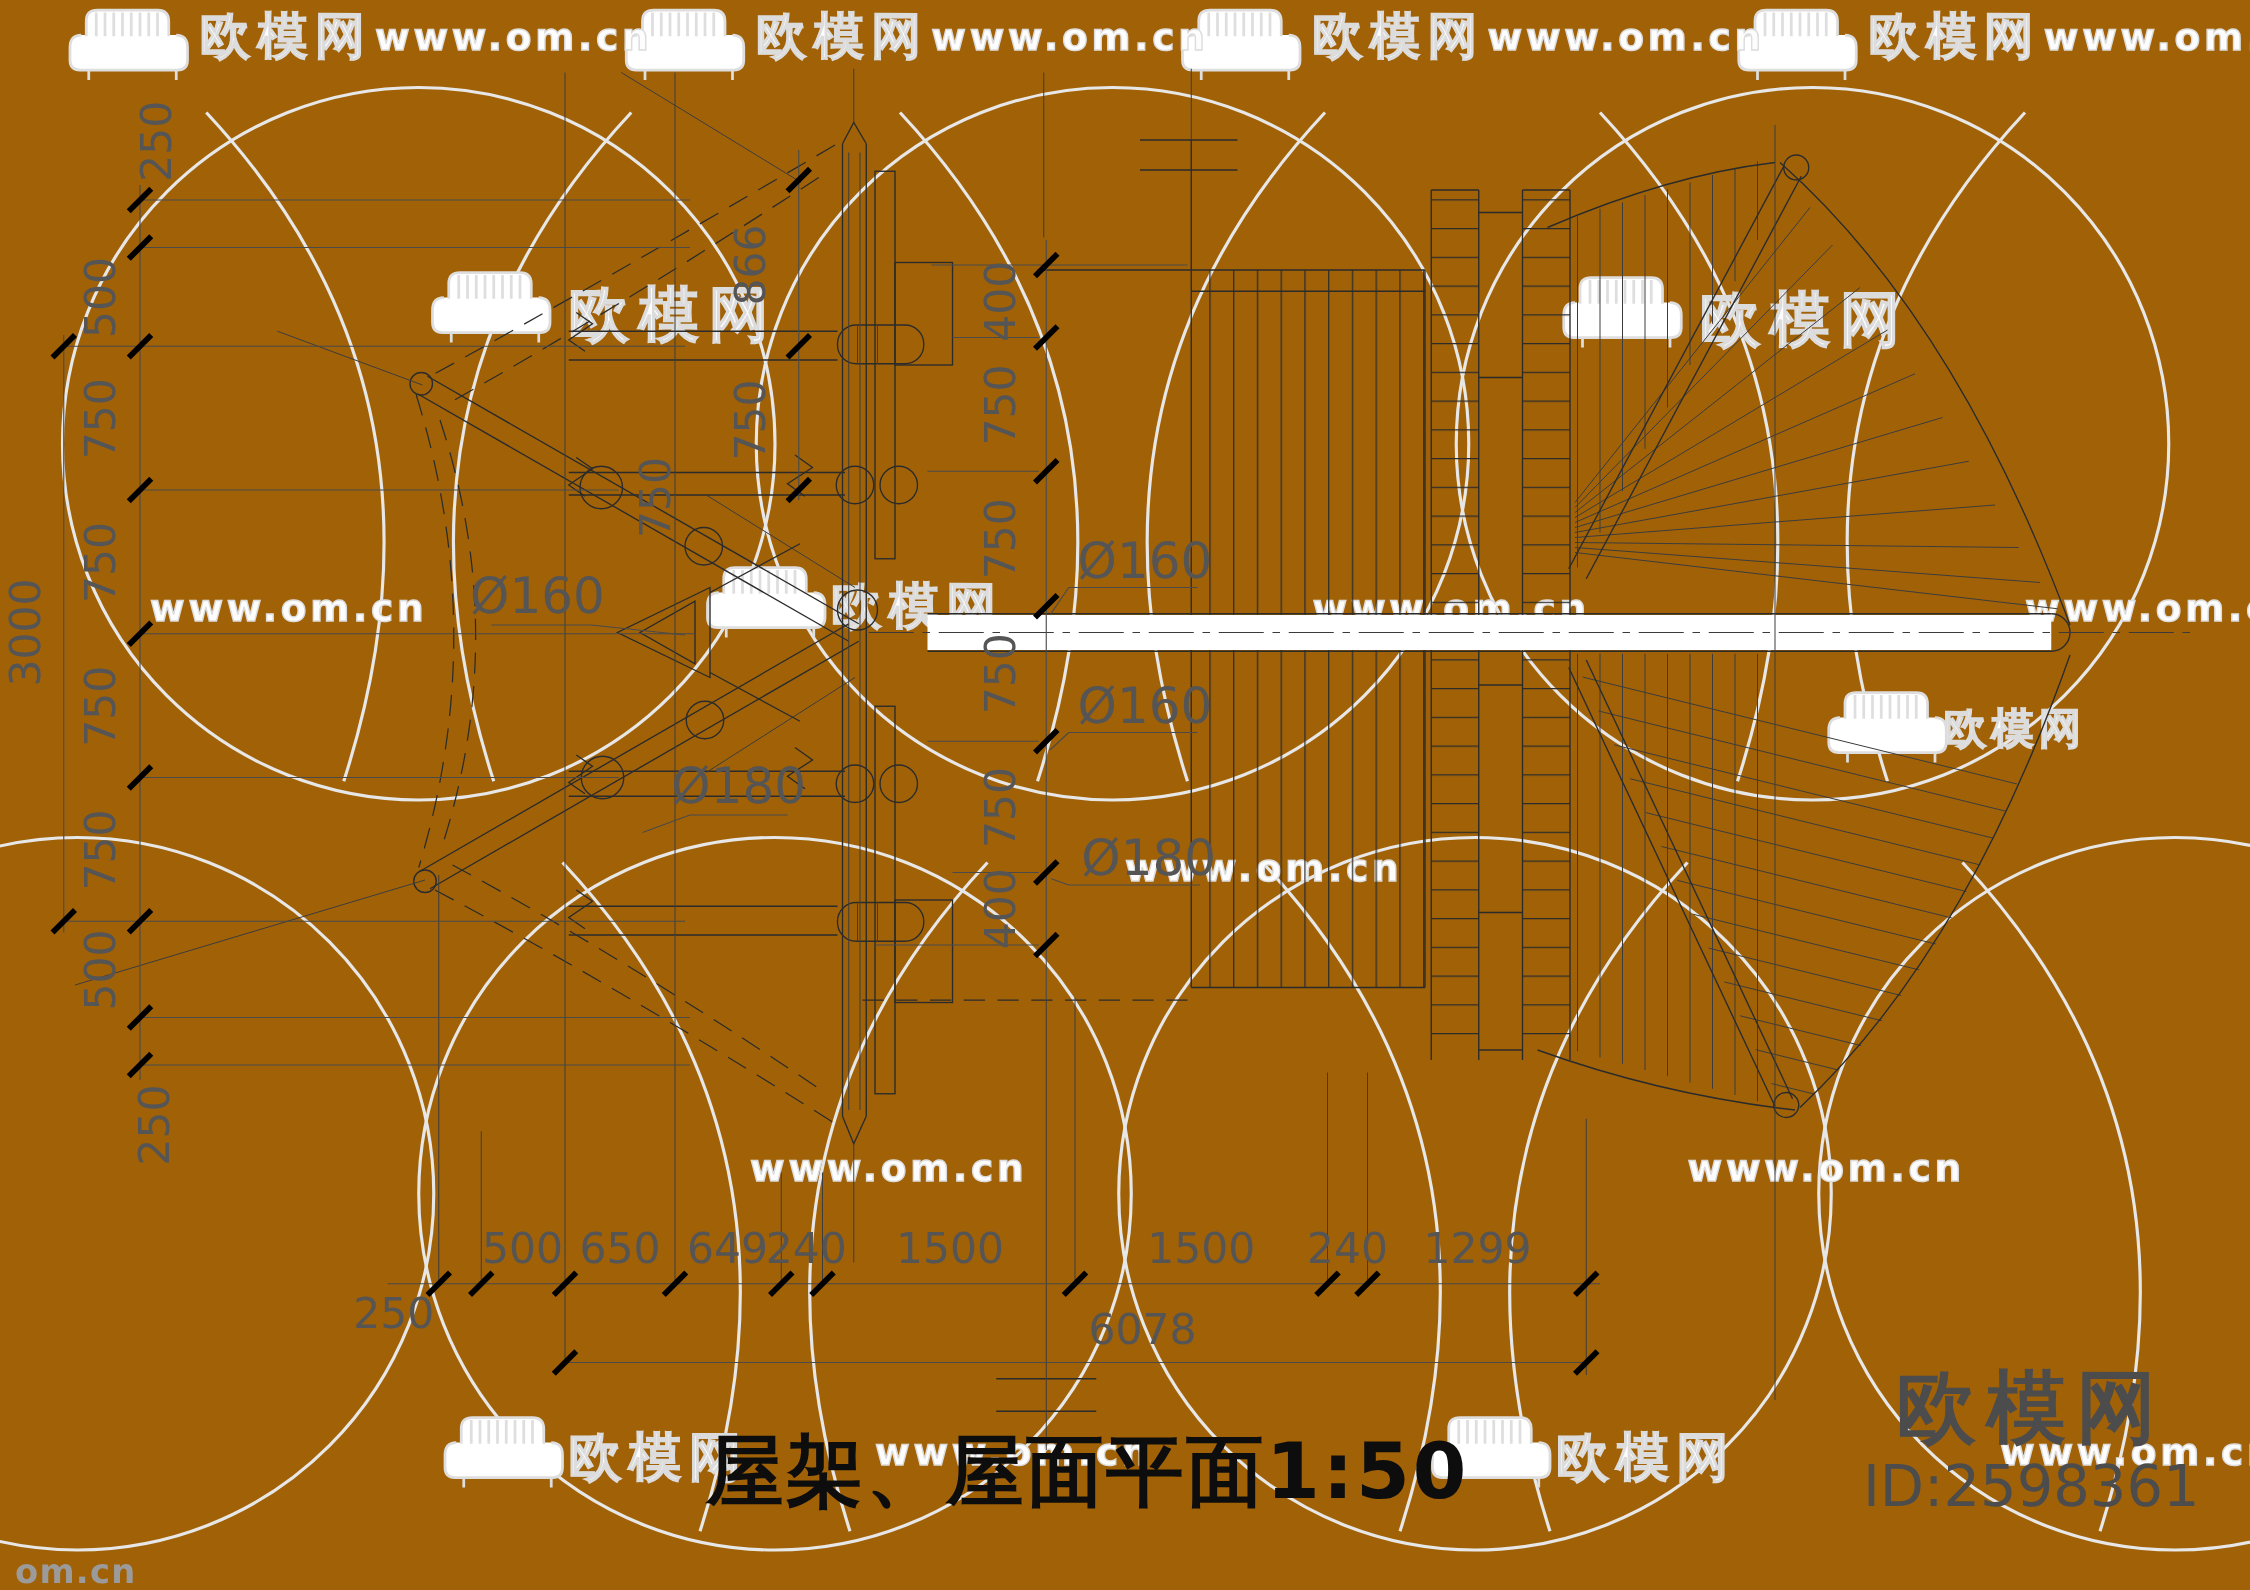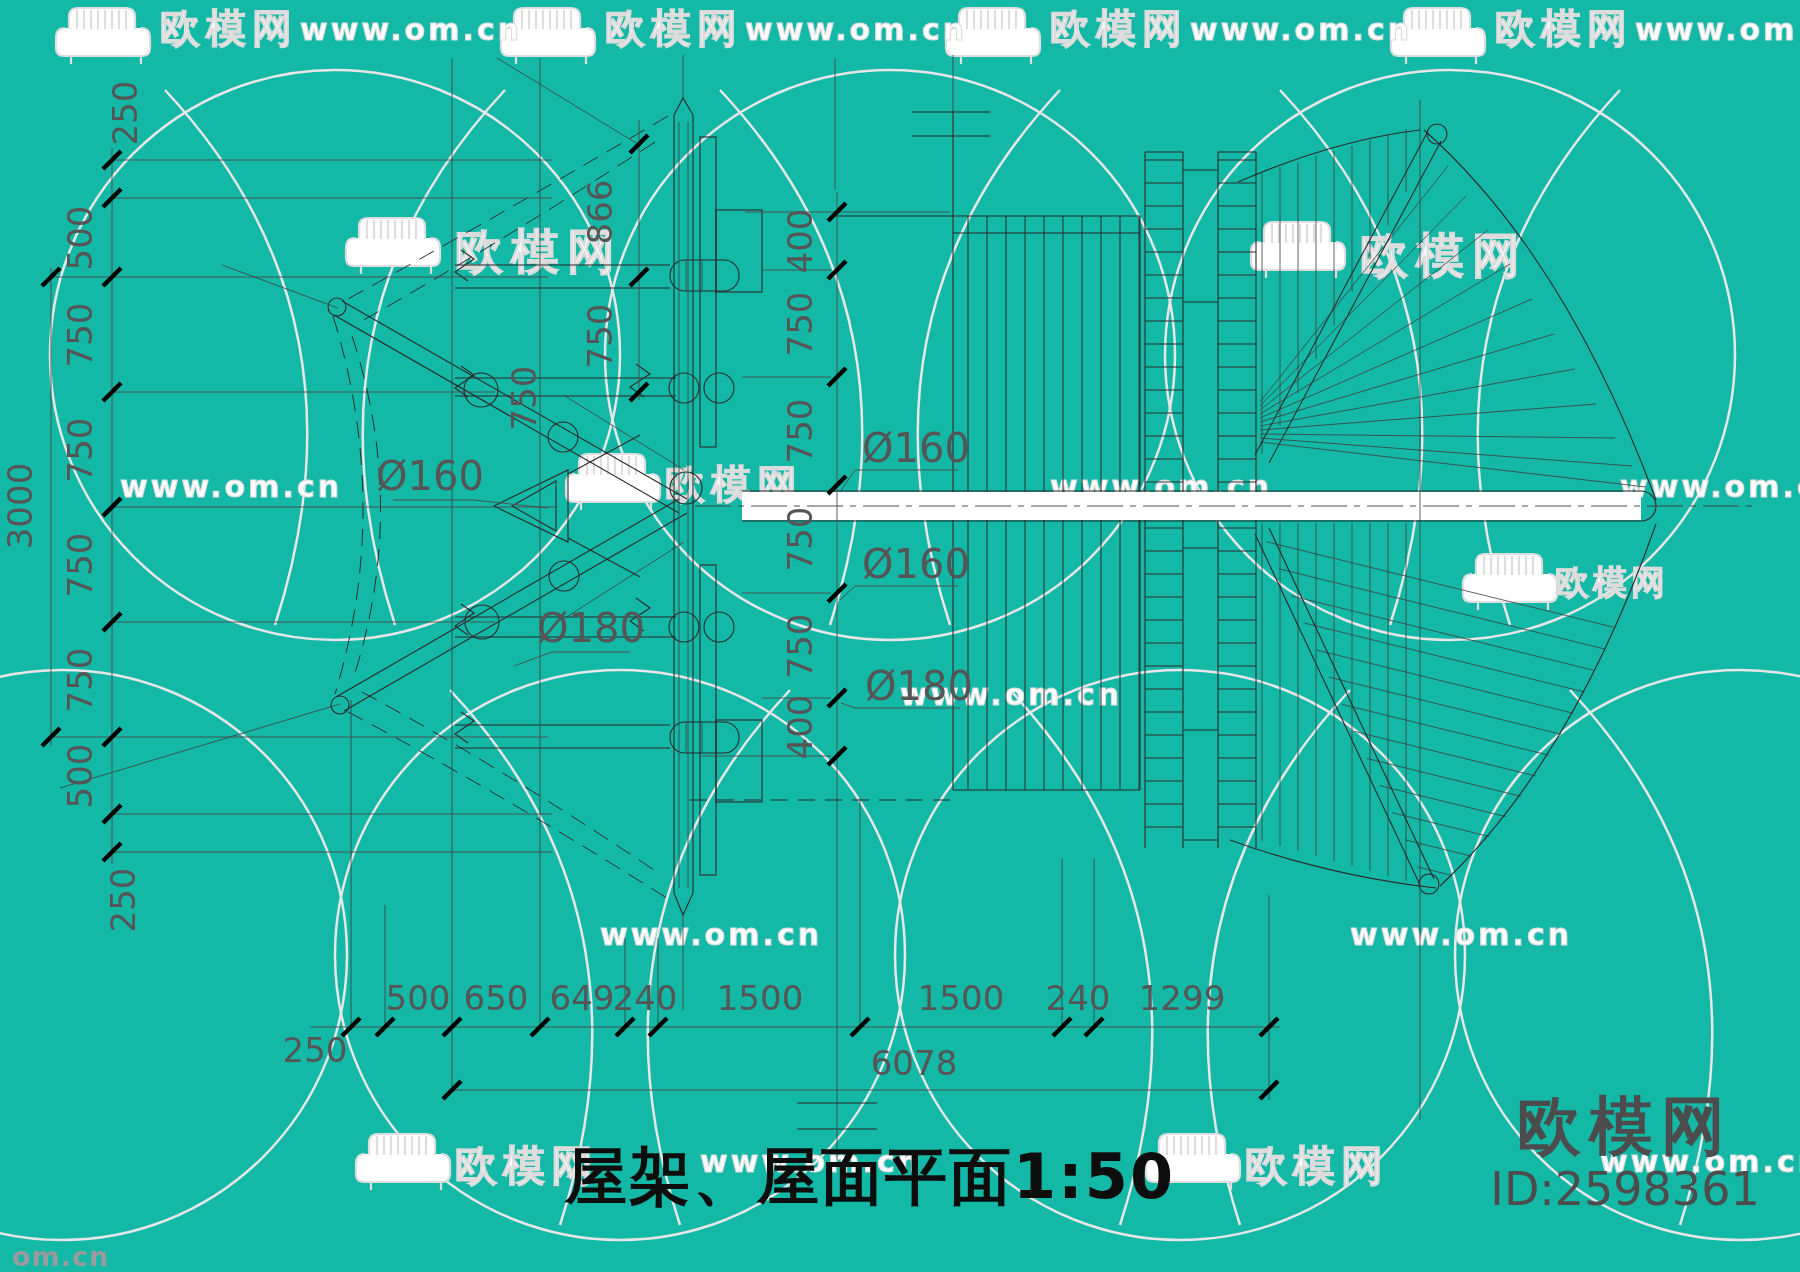--- a/index.html
+++ b/index.html
@@ -1,16 +1,16 @@
 <!DOCTYPE html>
 <html><head>
 <meta charset="utf-8">
 <style>
   html,body{margin:0;padding:0;background:#ffffff;}
-  #page{position:relative;width:1800px;height:1272px;background:#14b8a6;overflow:hidden;
+  #page{position:relative;width:1800px;height:1272px;background:#a16207;overflow:hidden;
         font-family:"DejaVu Sans","Liberation Sans",sans-serif;}
   svg{position:absolute;left:0;top:0;}
   .dwg{stroke:#2b2b2b;stroke-width:1.1;fill:none;}
   .thin{stroke:#3c3c3c;stroke-width:0.8;fill:none;}
   .dimln{stroke:#4a4a4a;stroke-width:0.9;fill:none;}
   .tick{stroke:#000;stroke-width:4.5;}
   .dash{stroke:#2b2b2b;stroke-width:1;fill:none;stroke-dasharray:17 10;}
   .cdash{stroke:#3a3a3a;stroke-width:0.9;fill:none;stroke-dasharray:36 7 6 7;}
   .wm{stroke:#e7e7e7;stroke-width:2.5;fill:none;}
   .wmtxt{fill:#fdfdfd;stroke:#dcdcdc;stroke-width:1.1;font-weight:bold;}

